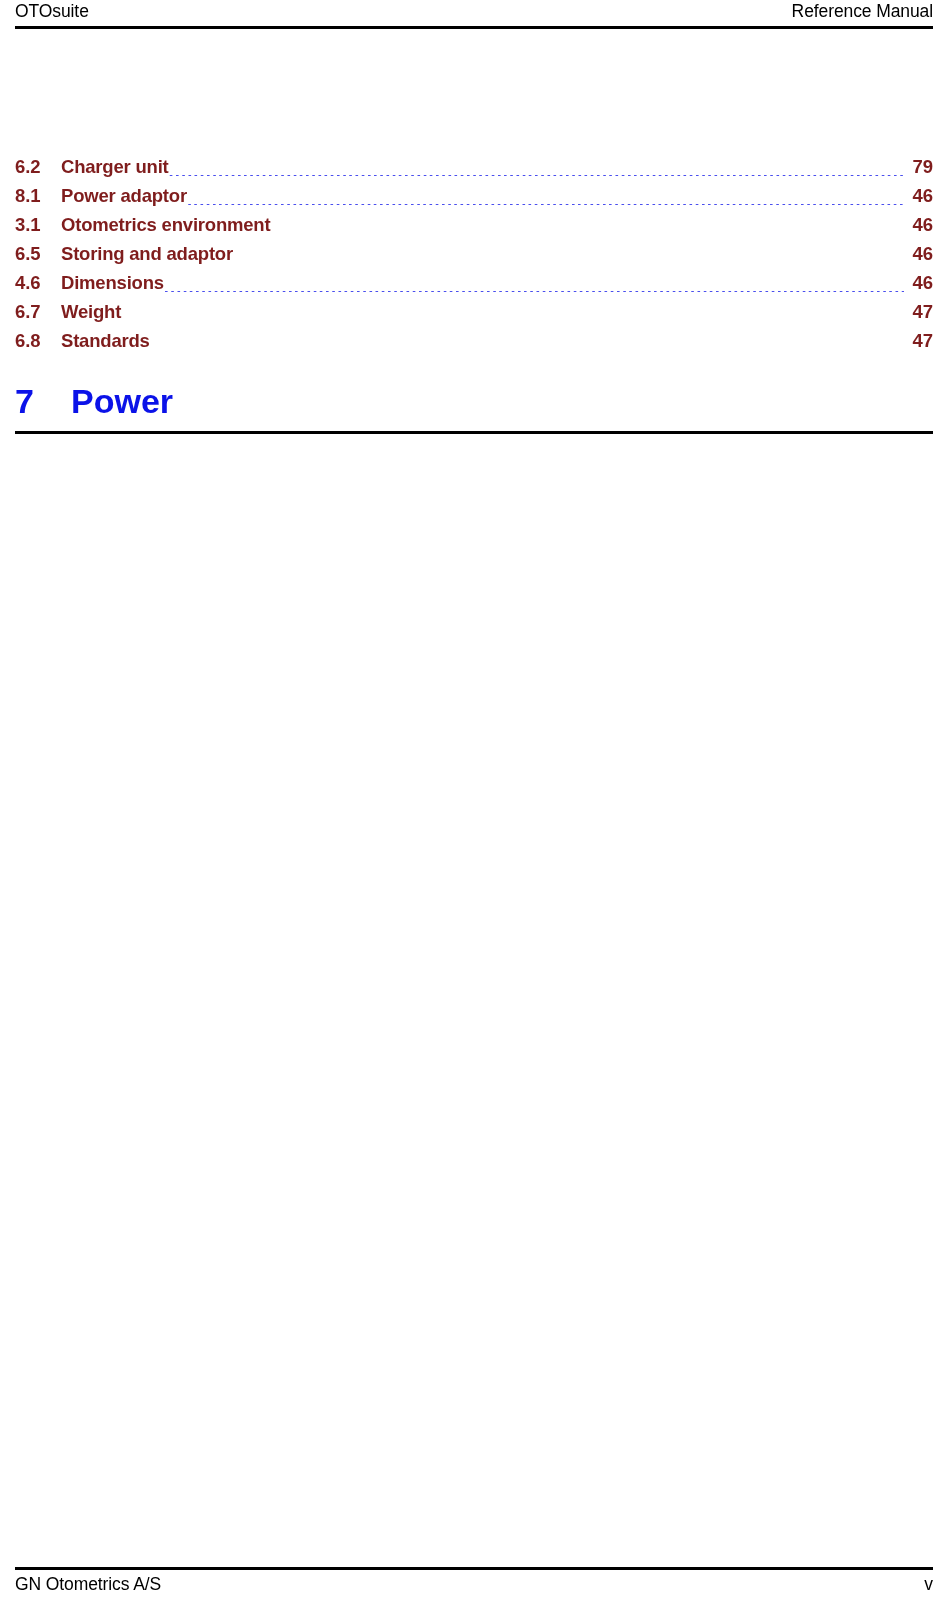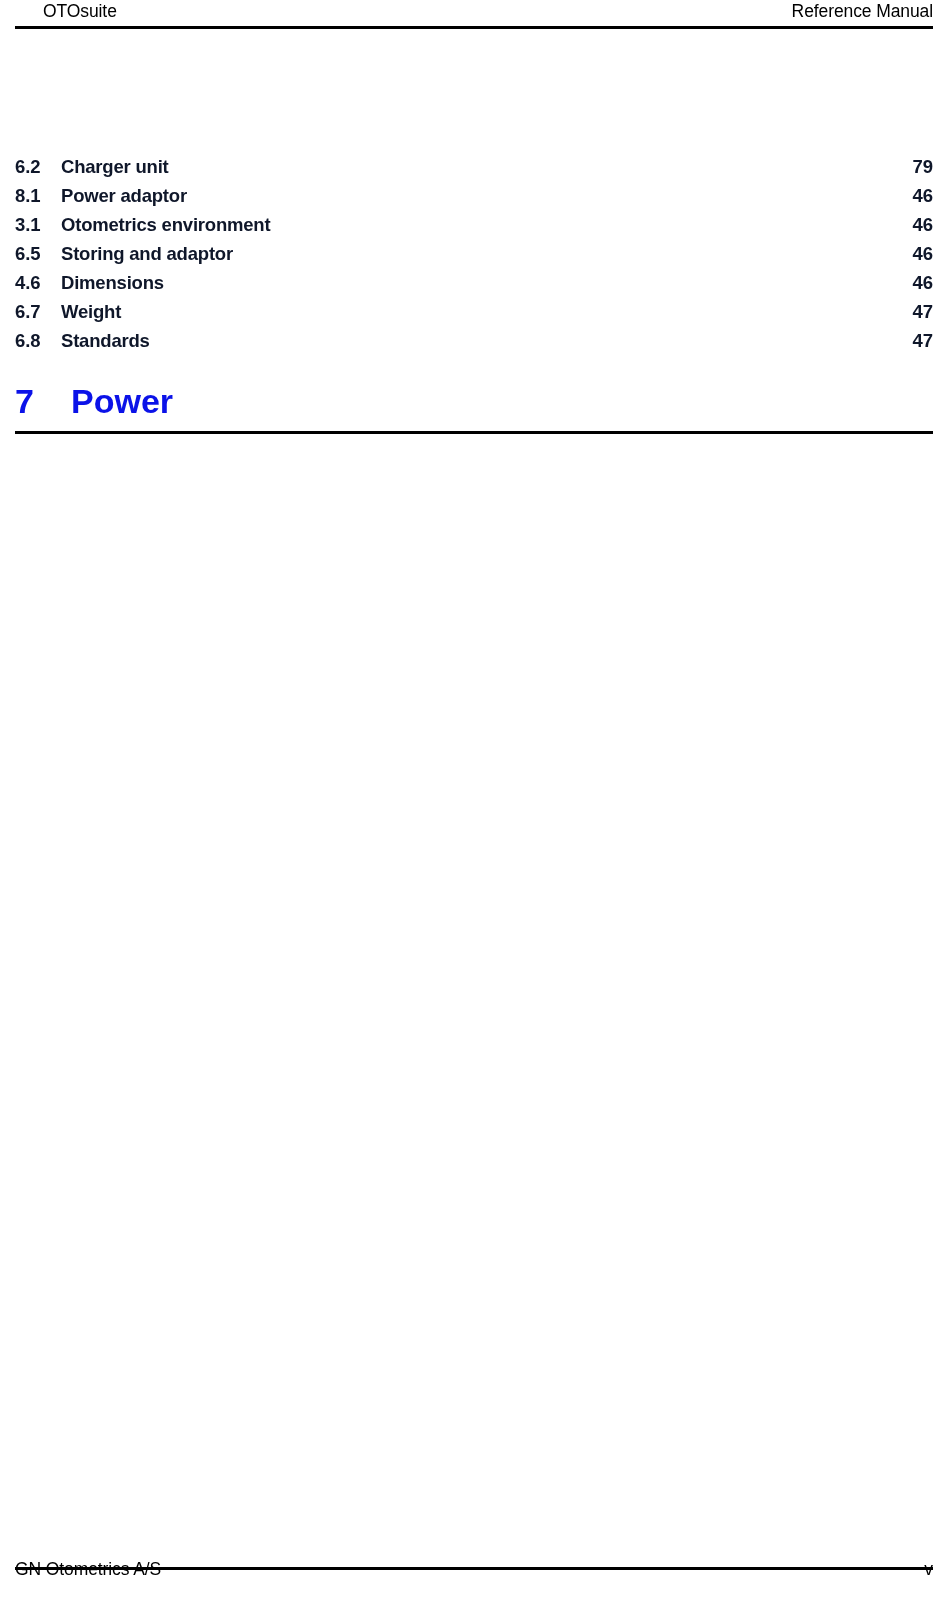--- a/index.html
+++ b/index.html
@@ -27,42 +27,41 @@
     align-items: flex-start;
     justify-content: space-between;
     border-bottom: 3px solid #000000;
     box-sizing: border-box;
   }
   .page-header .hdr-text {
     font-size: 17.5px;
     line-height: 22px;
     letter-spacing: -0.1px;
     white-space: nowrap;
-    margin-left: 28px;
   }
 
   
   .content {
     position: absolute;
     left: 15px;
     right: 17px;
     top: 152px;
   }
 
   
   .toc-list {
     list-style: none;
     margin: 0;
     padding: 0;
   }
   .toc-entry {
     display: flex;
-    align-items: flex-end;
+    align-items: center;
     height: 29px;
-    color: #0f172a;
+    color: #7f1d1d;
     font-size: 18.5px;
     font-weight: bold;
     line-height: 29px;
     white-space: nowrap;
   }
   .toc-num {
     width: 46px;
     flex: 0 0 46px;
     letter-spacing: -0.1px;
   }
@@ -126,21 +125,21 @@
     position: absolute;
     left: 15px;
     right: 17px;
     bottom: 0;
     height: 31px;
     display: flex;
     align-items: flex-end;
     justify-content: space-between;
     border-top: 3px solid #000000;
     box-sizing: border-box;
-    padding-bottom: 18px;
+    padding-bottom: 3px;
   }
   .page-footer .ftr-text {
     font-size: 17.5px;
     line-height: 22px;
     letter-spacing: -0.1px;
     white-space: nowrap;
   }
 </style>
 </head>
 <body>

